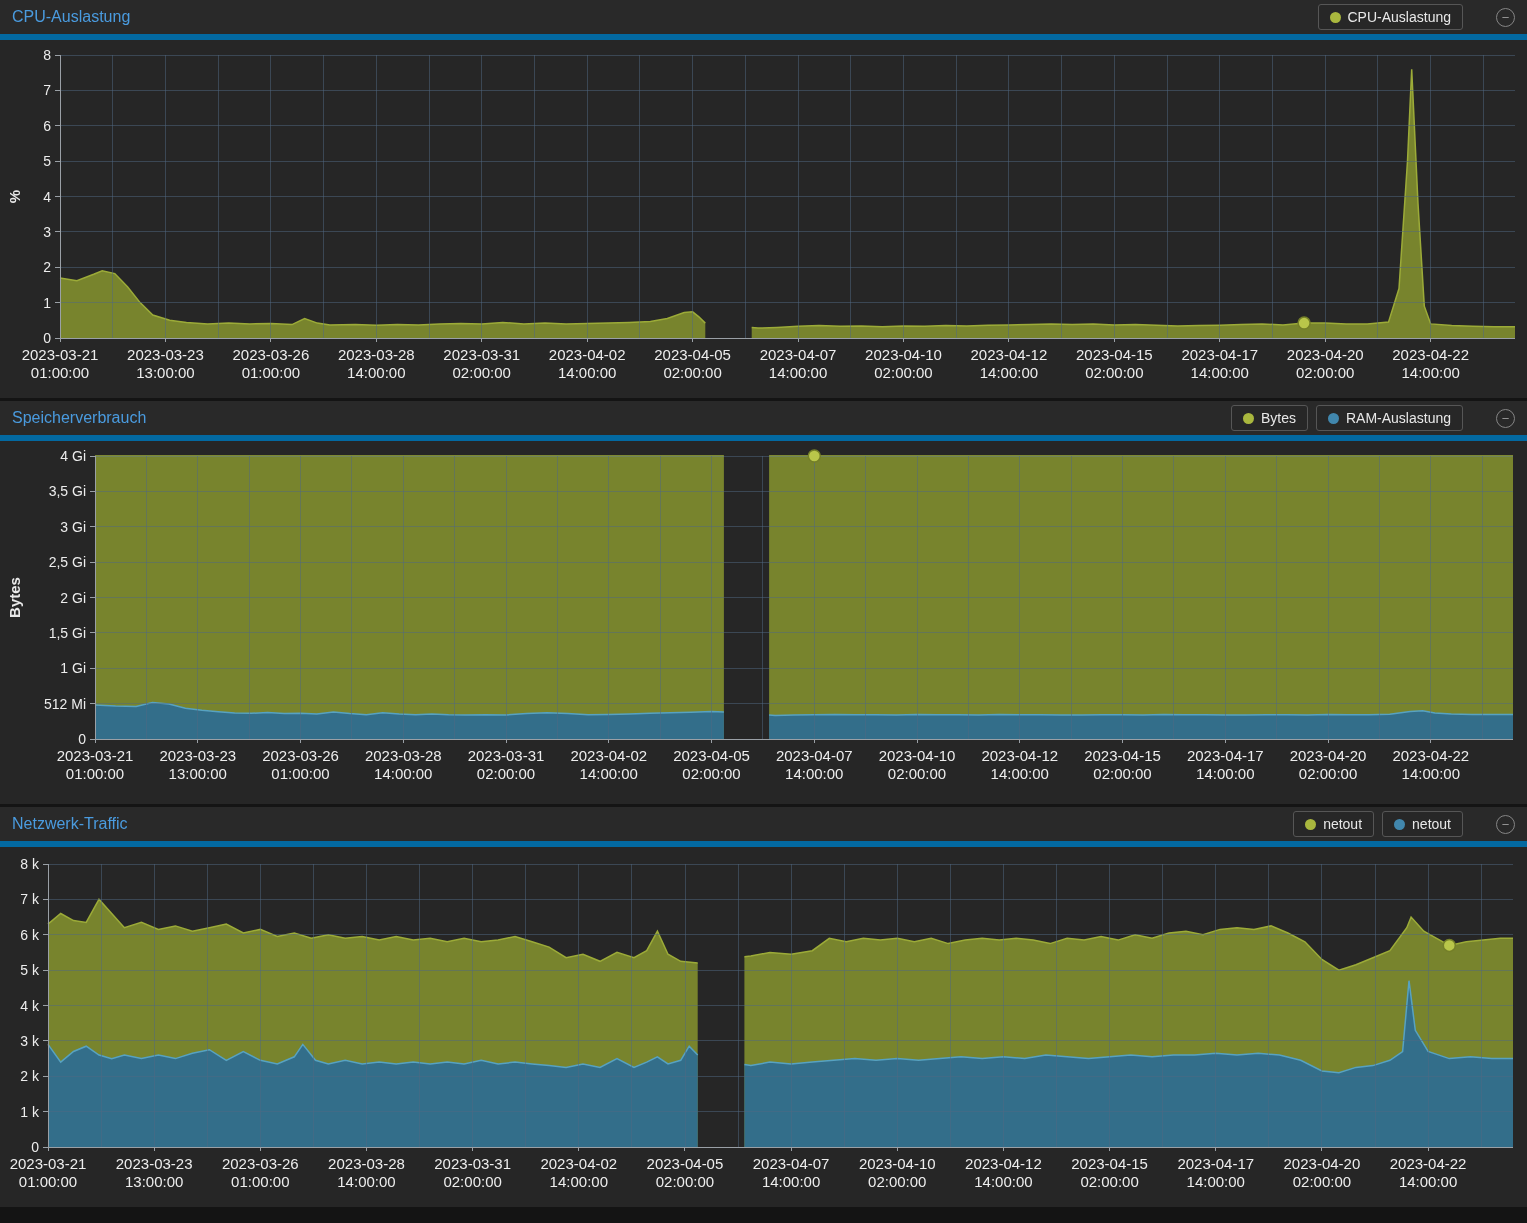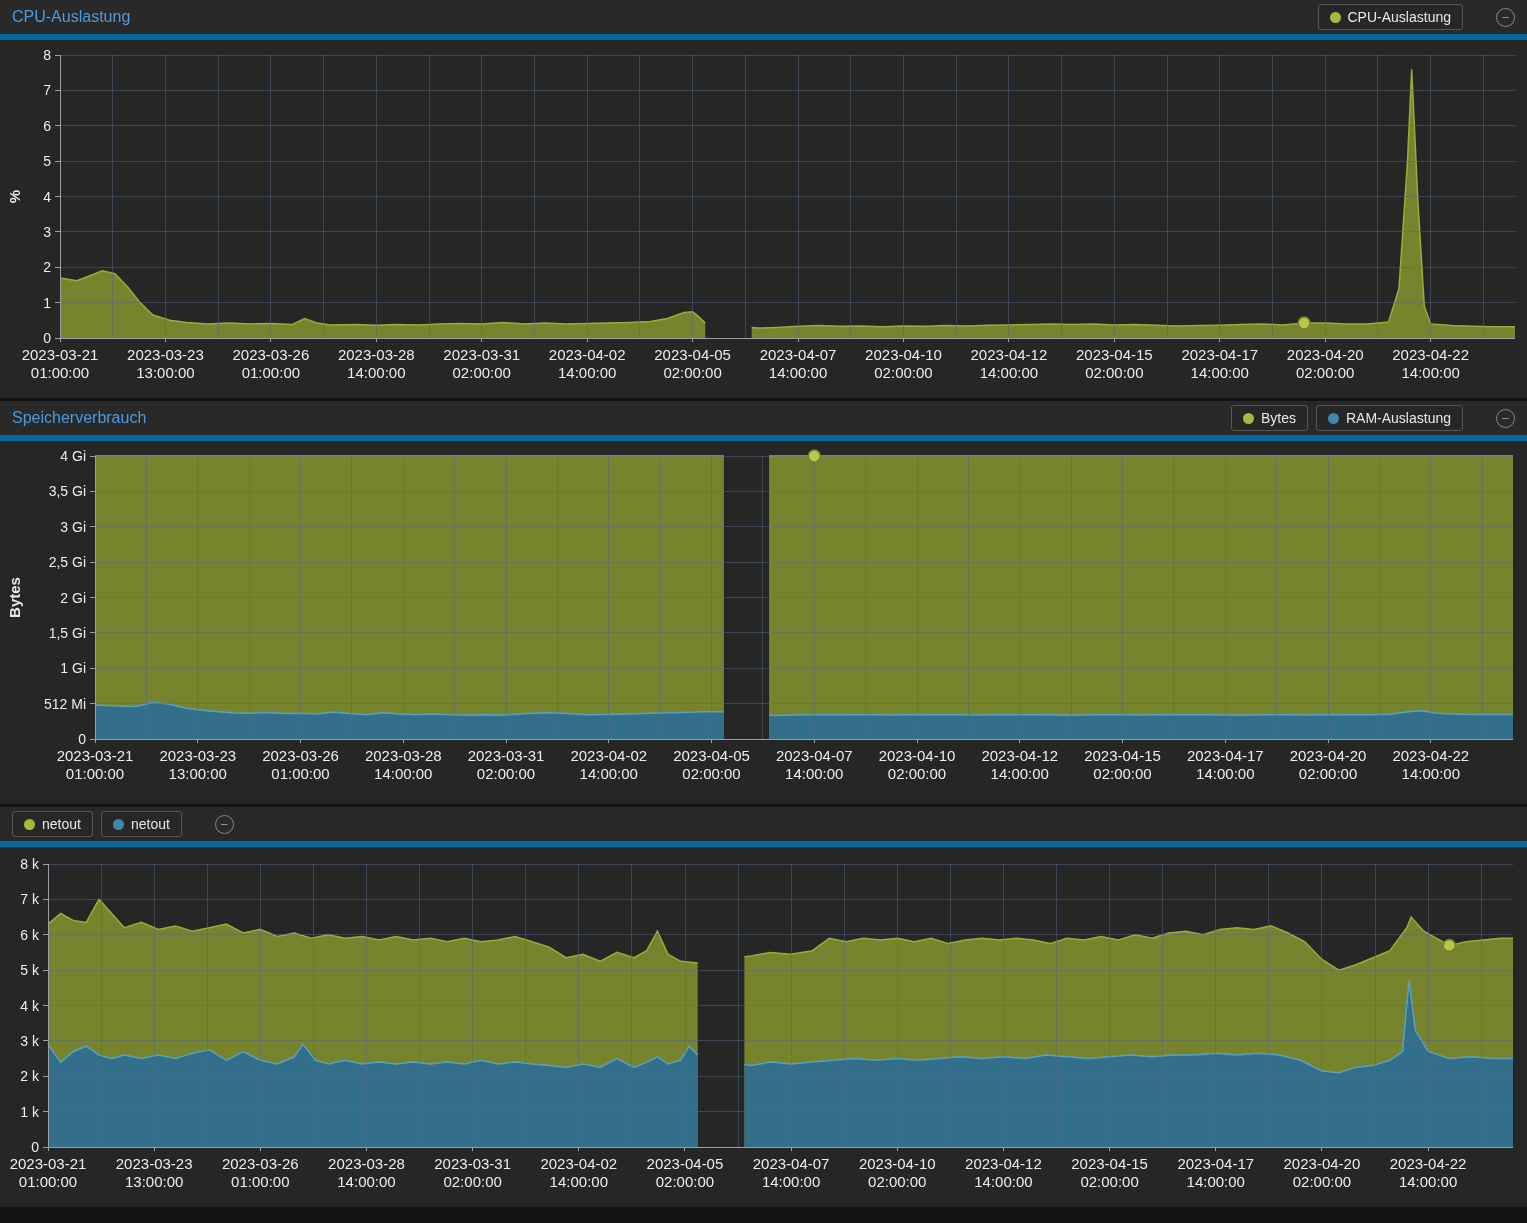--- a/index.html
+++ b/index.html
@@ -258,20 +258,21 @@
         <line x1="1430.7971014492753" y1="298" x2="1430.7971014492753" y2="302" stroke="#9aa0a6" shape-rendering="crispEdges"></line>
         <text x="1430.7971014492753" y="320" text-anchor="middle" font-size="15" fill="#ededed" font-family="Liberation Sans, sans-serif">2023-04-22</text>
         <text x="1430.7971014492753" y="338" text-anchor="middle" font-size="15" fill="#ededed" font-family="Liberation Sans, sans-serif">14:00:00</text>
         <text x="20" y="156.5" text-anchor="middle" font-size="15" fill="#e8e8e8" font-family="Liberation Sans, sans-serif" font-weight="bold" transform="rotate(-90 20 156.5)">Bytes</text>
         <circle cx="814.3" cy="15.0" r="6" fill="#b9c64a" stroke="#747f28" stroke-width="1.5"></circle>
       </svg>
   </section>
 
   <section class="panel">
     <header class="panel-header">
+      <h2 class="panel-title">Netzwerk-Traffic</h2>
       <div class="legend">
         <div class="legend-item">
           <span class="dot" style="background: rgb(169, 183, 62);"></span>
           <span>netout</span>
         </div>
         <div class="legend-item">
           <span class="dot" style="background: rgb(65, 135, 173);"></span>
           <span>netout</span>
         </div>
       </div>

